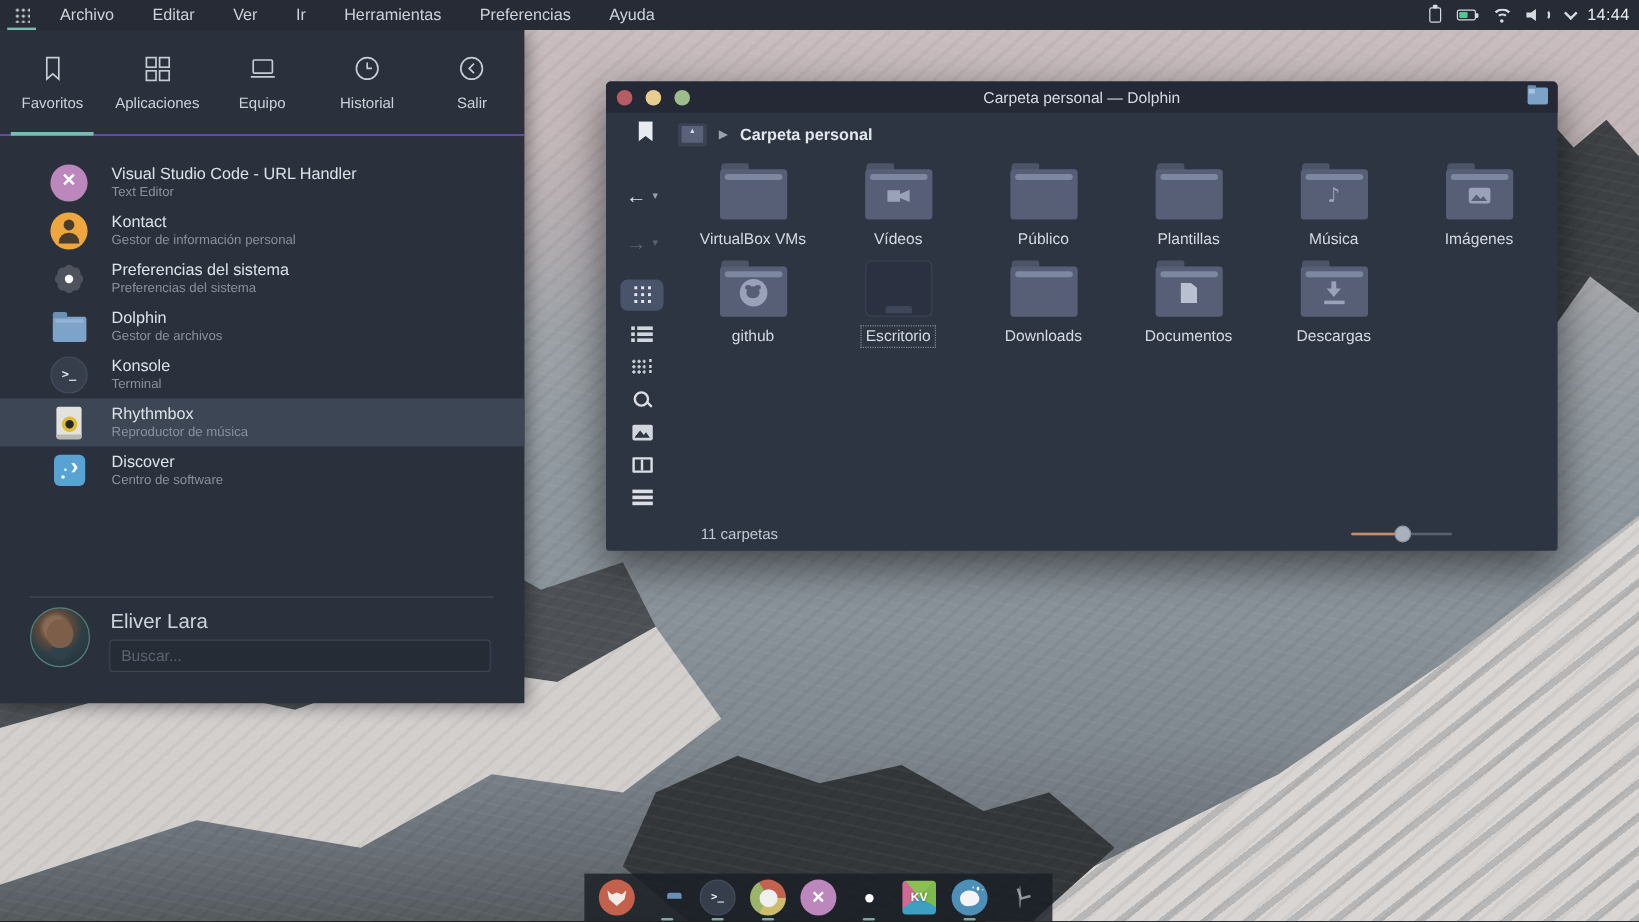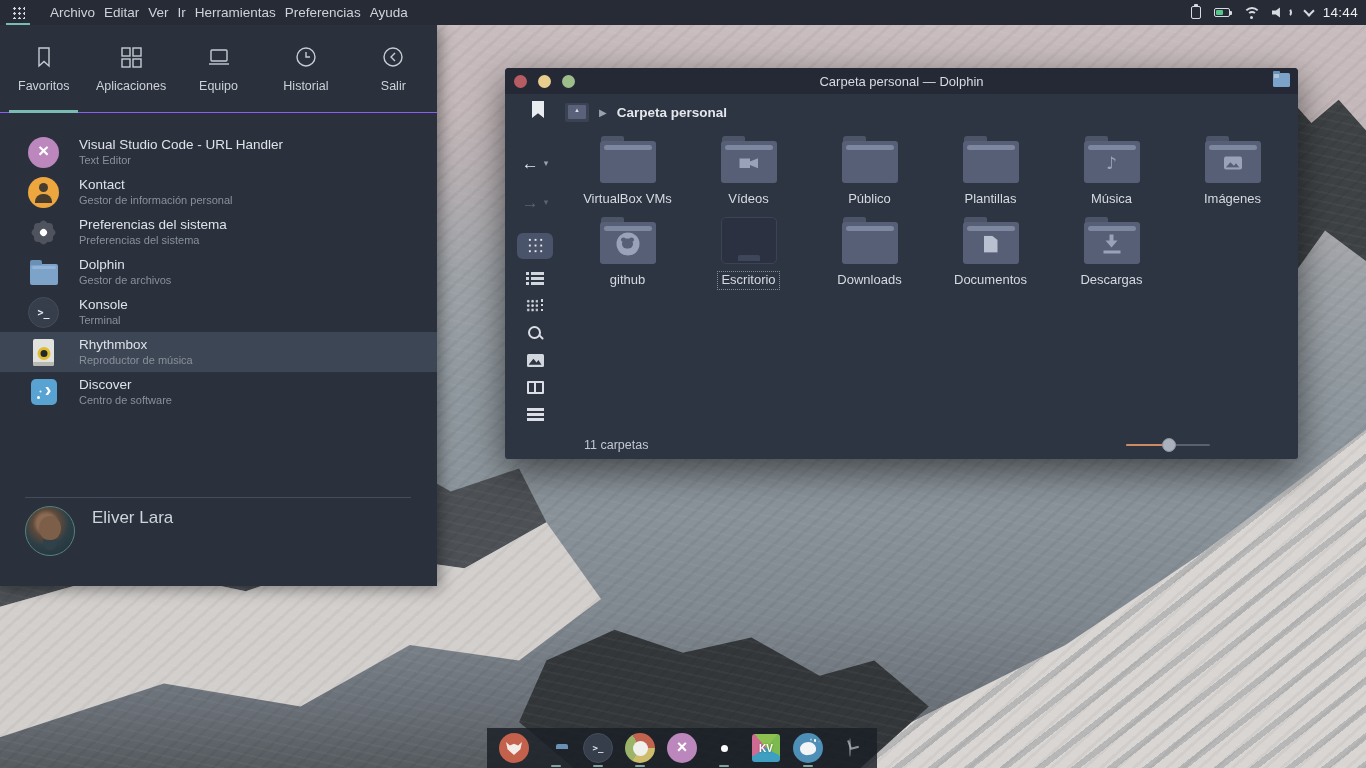--- a/index.html
+++ b/index.html
@@ -15,21 +15,21 @@
   .wp-right-rocks{position:absolute;inset:0;background:#3e4245;clip-path:polygon(94% 12%,96% 16%,98% 13%,100% 17%,100% 34%,97% 30%,95% 35%,93% 28%,92% 18%)}
   .wp-snow-right{position:absolute;inset:0;background:#d8d5d3;clip-path:polygon(60% 100%,78% 84%,88% 72%,100% 56%,100% 100%)}
   .wp-snow-right::after{content:"";position:absolute;inset:0;background:repeating-linear-gradient(-38deg,rgba(120,126,132,.35) 0 6px,rgba(255,255,255,0) 6px 22px);clip-path:polygon(60% 100%,78% 84%,88% 72%,100% 56%,100% 100%)}
   .wp-texture{position:absolute;inset:0;background:repeating-linear-gradient(-42deg,rgba(0,0,0,.045) 0 3px,transparent 3px 11px),repeating-linear-gradient(12deg,rgba(255,255,255,.035) 0 2px,transparent 2px 9px);opacity:.9}
 
   
   .topbar{position:absolute;left:0;top:0;width:1366px;height:25px;background:#262b35;display:flex;align-items:center;z-index:40}
   .launcher-btn{position:relative;width:36px;height:25px;display:flex;align-items:center;justify-content:center;cursor:pointer}
   .grid-dots{width:13px;height:13px;background-image:radial-gradient(circle,#d2d7dc 1.1px,transparent 1.45px);background-size:5px 5px;background-position:0 0}
   .launcher-btn::after{content:"";position:absolute;left:6px;right:6px;bottom:0;height:2px;background:#79bdb2}
-  .menus{display:flex;align-items:center;gap:9px;margin-left:14px}
+  .menus{display:flex;align-items:center;gap:32px;margin-left:14px}
   .menu-item{font-size:13.5px;color:#ced3da;cursor:pointer}
   .tray{margin-left:auto;display:flex;align-items:center;gap:13px;margin-right:10px}
   .tray-ic{position:relative;display:inline-block}
   .ic-clipboard{width:10px;height:13px;border:1.5px solid #d6dae1;border-radius:2px}
   .ic-clipboard::before{content:"";position:absolute;top:-3px;left:2px;width:4px;height:2.5px;background:#d6dae1;border-radius:1px}
   .ic-battery{width:16px;height:9px;border:1.5px solid #d6dae1;border-radius:2px}
   .ic-battery::before{content:"";position:absolute;top:1px;left:1px;width:7px;height:4.5px;background:#58c58e;border-radius:1px}
   .ic-battery::after{content:"";position:absolute;right:-3.5px;top:2px;width:2px;height:4px;background:#d6dae1;border-radius:0 1px 1px 0}
   .ic-wifi{width:16px;height:12px}
   .ic-wifi::before{content:"";position:absolute;left:0;top:0;width:14px;height:14px;border:2px solid transparent;border-top-color:#d6dae1;border-radius:50%}
@@ -41,21 +41,21 @@
   .clock{font-size:13.5px;color:#eceef2;margin-right:8px;letter-spacing:.3px}
 
   
   .launcher{position:absolute;left:0;top:25px;width:437px;height:561px;background:#2b313c;z-index:30;box-shadow:3px 3px 14px rgba(0,0,0,.4)}
   .tabs{display:flex;height:88px;border-bottom:1px solid #8b5cf6}
   .tab{position:relative;flex:1;display:flex;flex-direction:column;align-items:center;justify-content:center;gap:9px;cursor:pointer}
   .tab svg{stroke:#c6ccd4;fill:none;stroke-width:1.4}
   .tab-label{font-size:12.5px;color:#ccd1d9}
   .tab.active::after{content:"";position:absolute;left:9px;right:9px;bottom:-1px;height:3px;background:#79bdb2}
   .apps{margin-top:19px}
-  .app-row{position:relative;height:40px;display:flex;align-items:center;padding-left:28px;cursor:pointer}
+  .app-row{position:relative;height:40px;display:flex;align-items:center;padding-left:42px;cursor:pointer}
   .app-row.selected{background:#3d4654}
   .app-ic{position:relative;width:31px;height:31px;display:flex;align-items:center;justify-content:center;flex:none}
   .app-texts{margin-left:20px;display:flex;flex-direction:column;justify-content:center;gap:1px}
   .app-title{font-size:13.5px;color:#dde2e9;line-height:1.1}
   .app-sub{font-size:11px;color:#89909d;line-height:1.1}
   
   .circle-ic{width:31px;height:31px;border-radius:50%;background:var(--bg,#555);display:flex;align-items:center;justify-content:center}
   [data-icon="vscode"] .circle-ic::before{content:"\00d7";color:#fff;font-size:19px;font-weight:bold;margin-top:-2px}
   [data-icon="kontact"] .circle-ic::before{content:"";width:9px;height:9px;background:#473c2d;border-radius:50%;position:absolute;top:6px}
   [data-icon="kontact"] .circle-ic::after{content:"";width:17px;height:9px;background:#473c2d;border-radius:8px 8px 0 0;position:absolute;bottom:5px}
@@ -496,20 +496,21 @@
             <span class="app-title">Discover</span>
             <span class="app-sub">Centro de software</span>
           </span>
         </div>
     </div>
 
     <div class="user-divider"></div>
     <div class="user-area">
       <span class="avatar"></span>
       <span class="user-name">Eliver Lara</span>
+      <input class="search-box" type="text" placeholder="Buscar..." style="">
     </div>
   </div>
 
   <div class="topbar">
     <div class="launcher-btn">
       <span class="grid-dots"></span>
     </div>
     <nav class="menus">
       <span class="menu-item"><span>Archivo</span></span>
         <span class="menu-item"><span>Editar</span></span>

